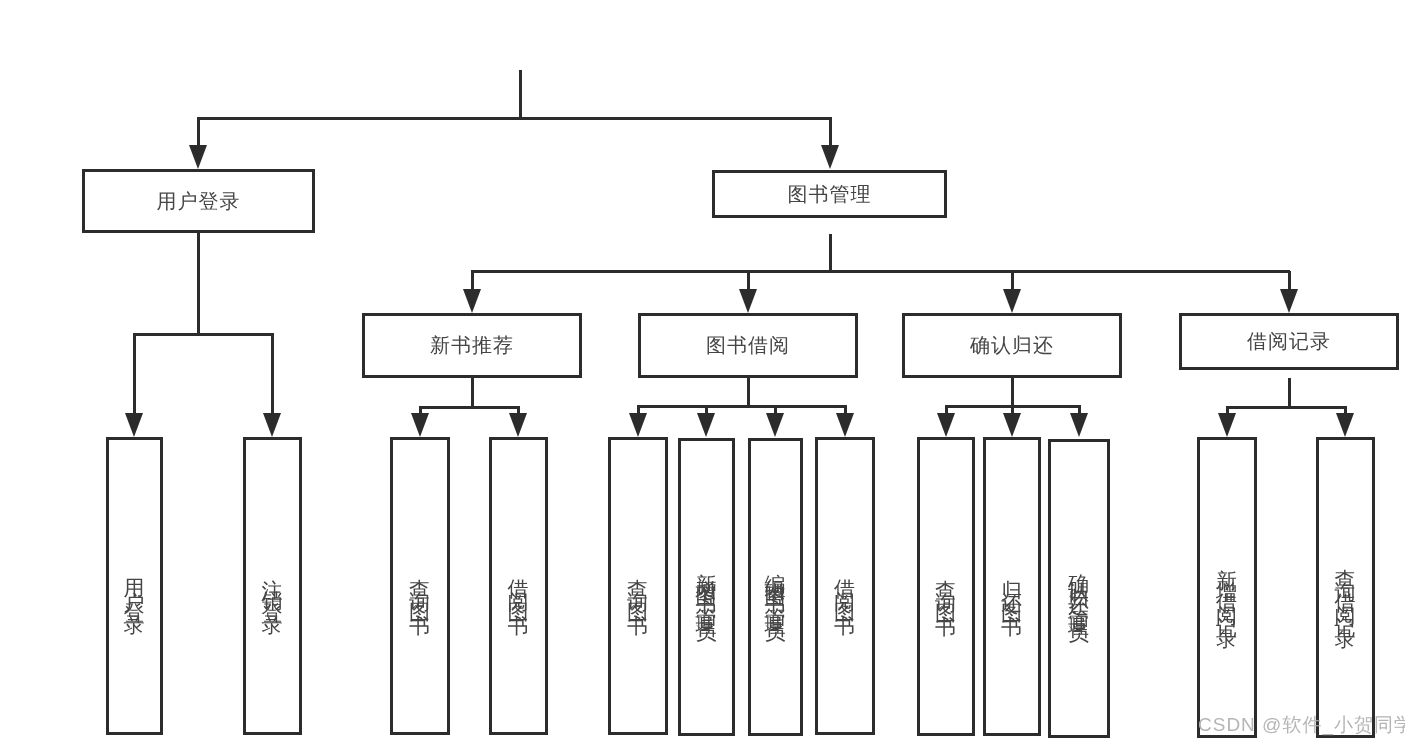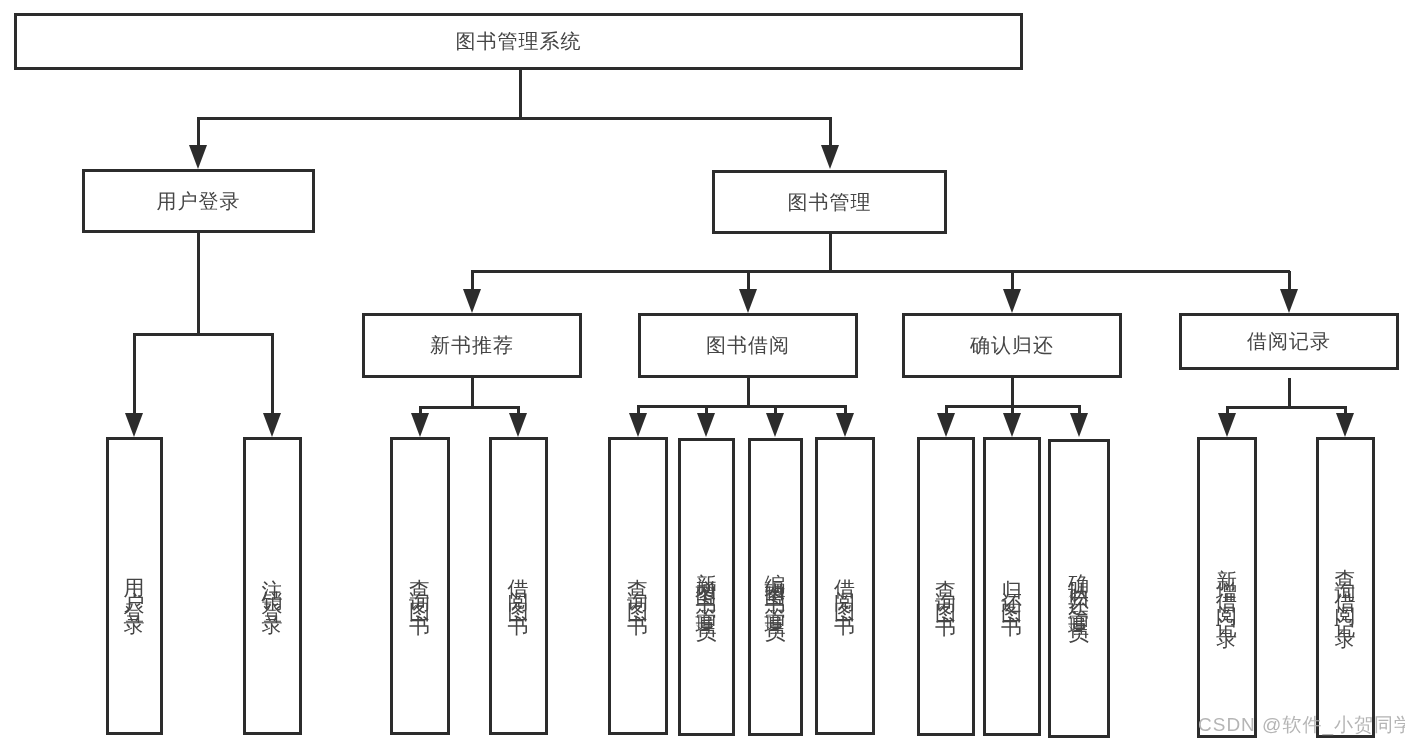--- a/index.html
+++ b/index.html
@@ -57,35 +57,32 @@
     z-index:5;
     white-space:nowrap;
     margin-left:12px;
   }
 </style>
 </head>
 <body>
 
 <div class="canvas">
 
-  <div class="node" style="left:14px;top:13px;width:1009px;height:57px">
-    <span>图书管理系统</span>
-  </div>
 
   <div class="vline" style="left:519px;top:70px;height:48px"></div>
   <div class="hline" style="left:197px;top:117px;width:635px"></div>
   <div class="vline" style="left:197px;top:118px;height:32px"></div>
   <div class="arrow" style="left:189px;top:145px"></div>
   <div class="vline" style="left:829px;top:118px;height:32px"></div>
   <div class="arrow" style="left:821px;top:145px"></div>
 
   <div class="node" style="left:82px;top:169px;width:233px;height:64px">
     <span>用户登录</span>
   </div>
-  <div class="node" style="left:712px;top:170px;width:235px;height:64px">
+  <div class="node" style="left:712px;top:170px;width:235px;height:48px">
     <span>图书管理</span>
   </div>
 
   <div class="vline" style="left:197px;top:233px;height:103px"></div>
   <div class="hline" style="left:133px;top:333px;width:141px"></div>
   <div class="vline" style="left:133px;top:334px;height:82px"></div>
   <div class="arrow" style="left:125px;top:413px"></div>
   <div class="vline" style="left:271px;top:334px;height:82px"></div>
   <div class="arrow" style="left:263px;top:413px"></div>
 

